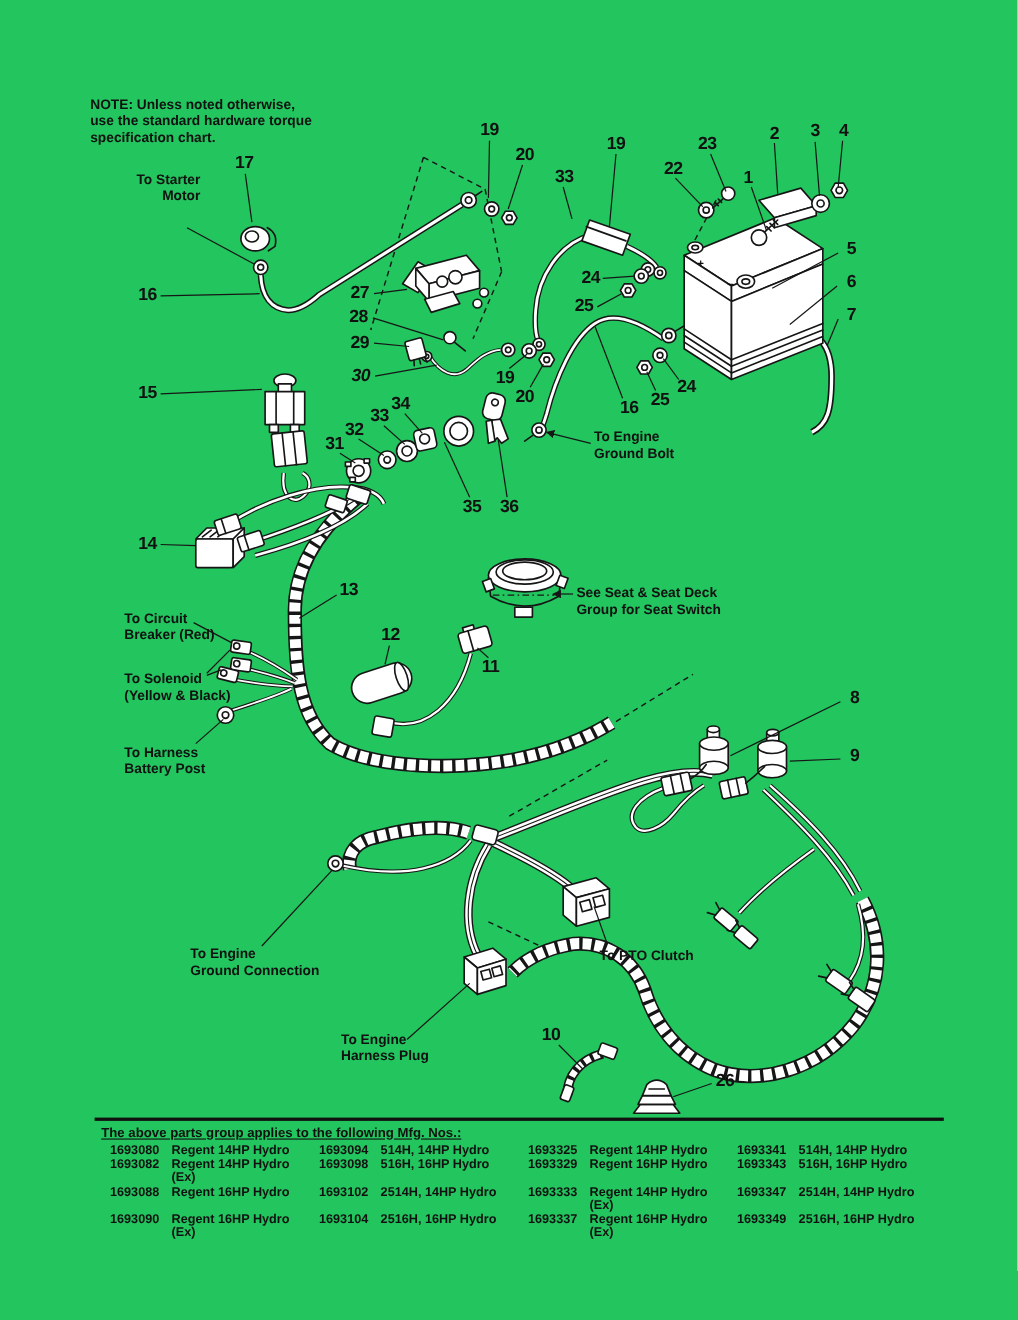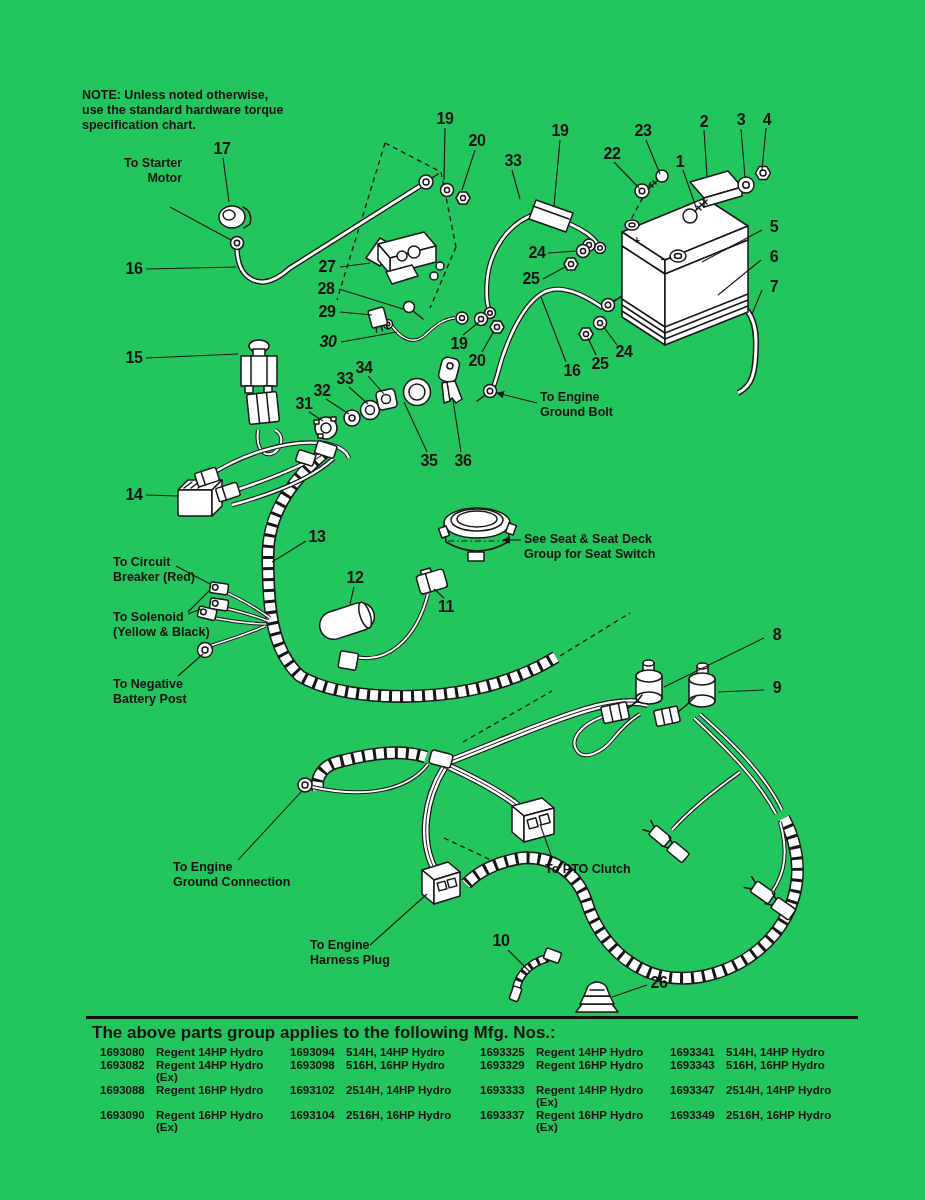--- a/index.html
+++ b/index.html
@@ -13,21 +13,21 @@
   .wrapB{stroke:#ffffff;stroke-width:10;fill:none;stroke-dasharray:8 3}
   .bunA{stroke:#161616;stroke-width:8;fill:none}
   .bunB{stroke:#ffffff;stroke-width:5.5;fill:none}
   .bunC{stroke:#161616;stroke-width:1;fill:none}
   .callout{position:absolute;transform:translate(-50%,-50%);font-weight:bold;font-size:16px;letter-spacing:-0.5px;}
   .dlabel{position:absolute;font-weight:bold;font-size:12.5px;line-height:1.22;white-space:nowrap;}
   .mark{position:absolute;transform:translate(-50%,-50%);font-weight:bold;font-size:10px;}
   #note{position:absolute;left:82px;top:88px;font-weight:bold;font-size:12.5px;line-height:1.18;white-space:pre-line;}
   #mfg{position:absolute;left:86px;top:1016px;width:772px;}
   #mfg .rule{height:2.5px;background:#111;}
-  #mfg .title{font-weight:bold;font-size:17px;padding:4px 0 3px 6px;}
+  #mfg .title{font-weight:bold;font-size:12px;padding:4px 0 3px 6px;text-decoration:underline;}
   .mfg-grid{display:grid;grid-template-columns:54px 132px 54px 132px 54px 132px 54px 120px;
             column-gap:2px;row-gap:1px;font-size:11.5px;font-weight:600;padding-left:14px;}
 </style>
 </head>
 <body>
 
 <div id="page">
 
   <svg id="art" width="925" height="1200" viewBox="0 0 925 1200">
     <defs>
@@ -563,21 +563,21 @@
       </div>
       <div class="dlabel" style="left: 113px; top: 555px;">
         <div>To Circuit</div>
         <div>Breaker (Red)</div>
       </div>
       <div class="dlabel" style="left: 113px; top: 610px;">
         <div>To Solenoid</div>
         <div>(Yellow &amp; Black)</div>
       </div>
       <div class="dlabel" style="left: 113px; top: 677px;">
-        <div>To Negative</div>
+        <div>To Harness</div>
         <div>Battery Post</div>
       </div>
       <div class="dlabel" style="left: 173px; top: 860px;">
         <div>To Engine</div>
         <div>Ground Connection</div>
       </div>
       <div class="dlabel" style="left: 310px; top: 938px;">
         <div>To Engine</div>
         <div>Harness Plug</div>
       </div>

